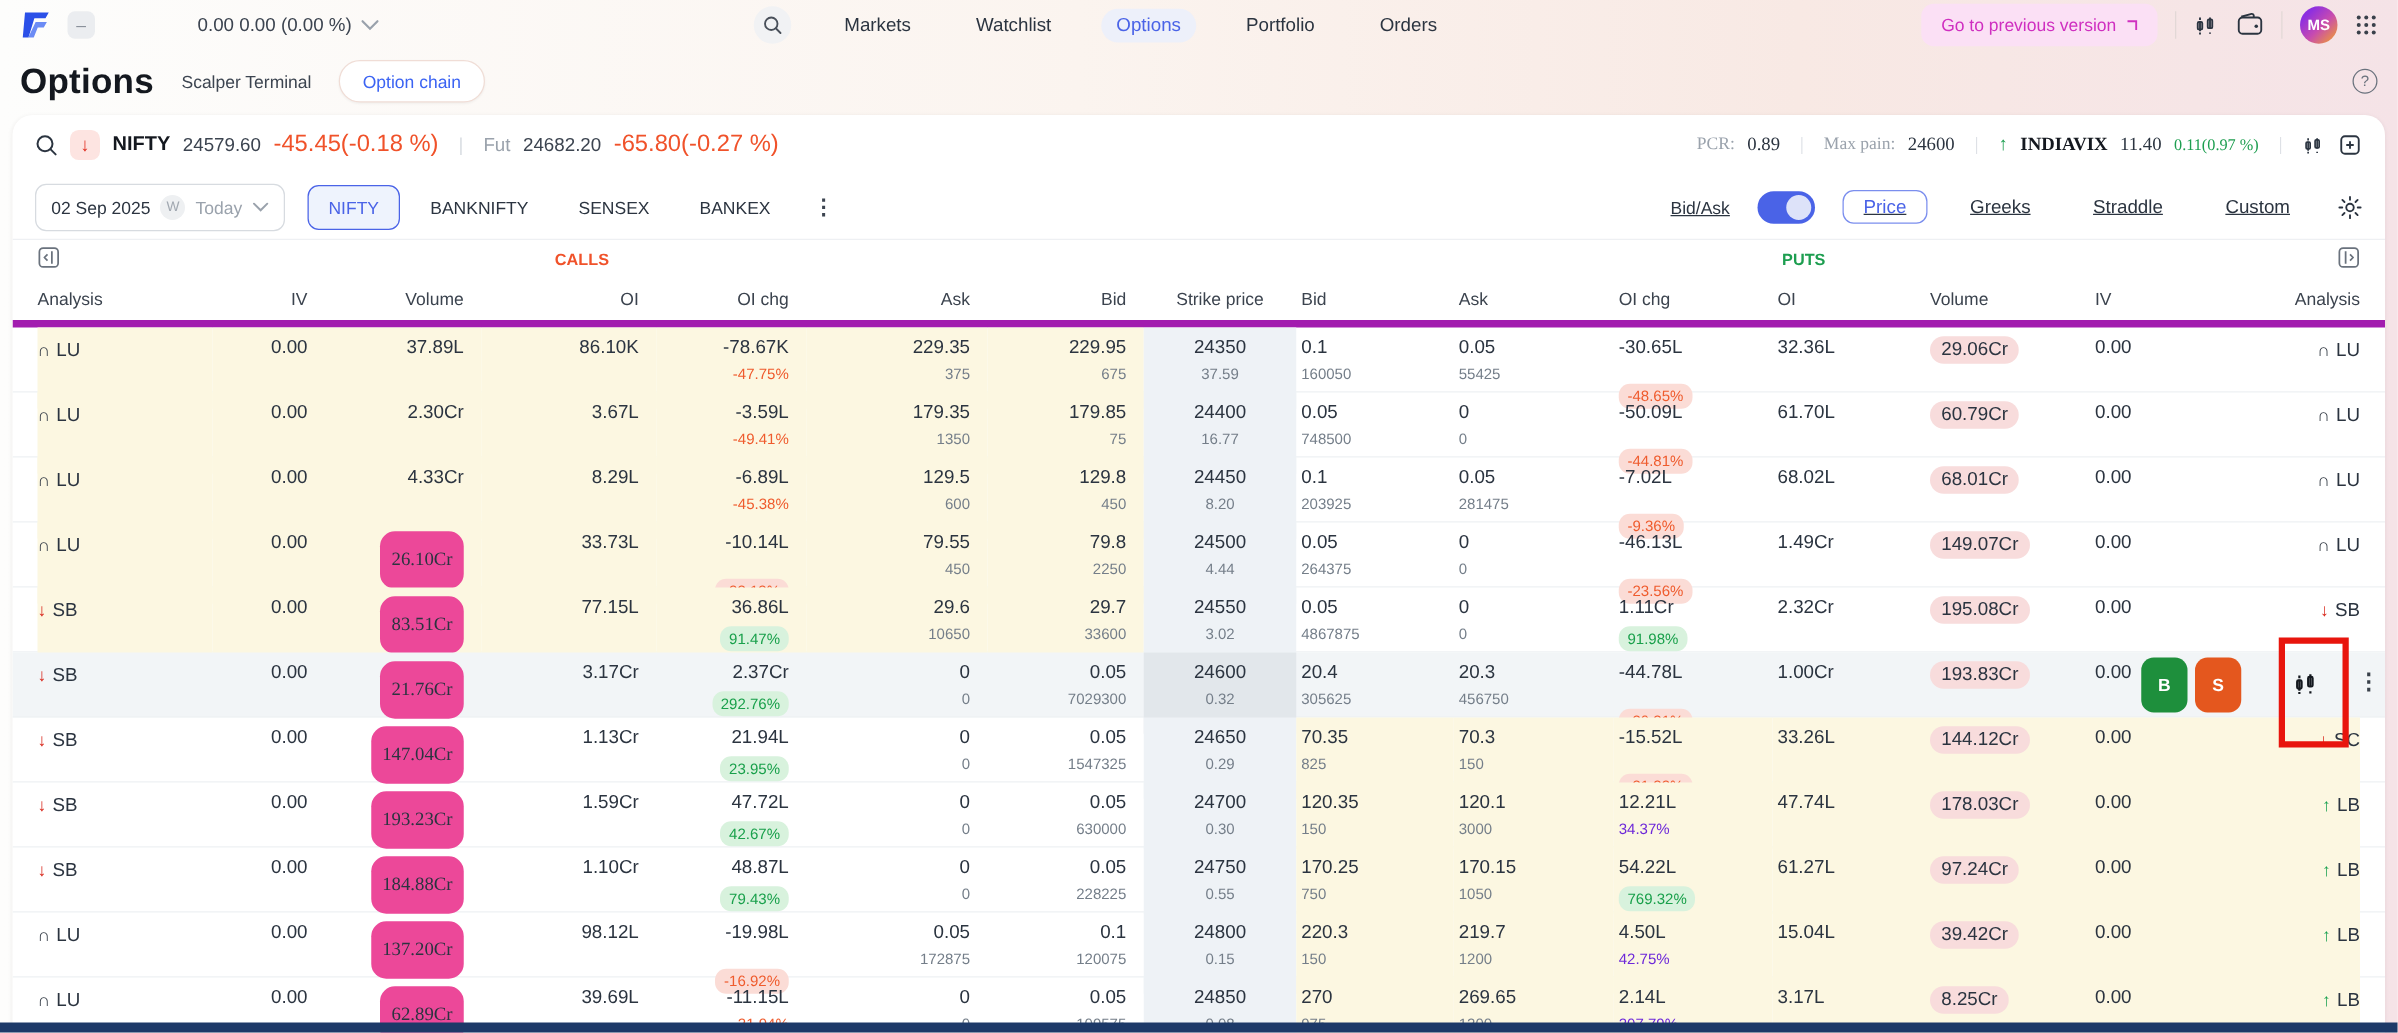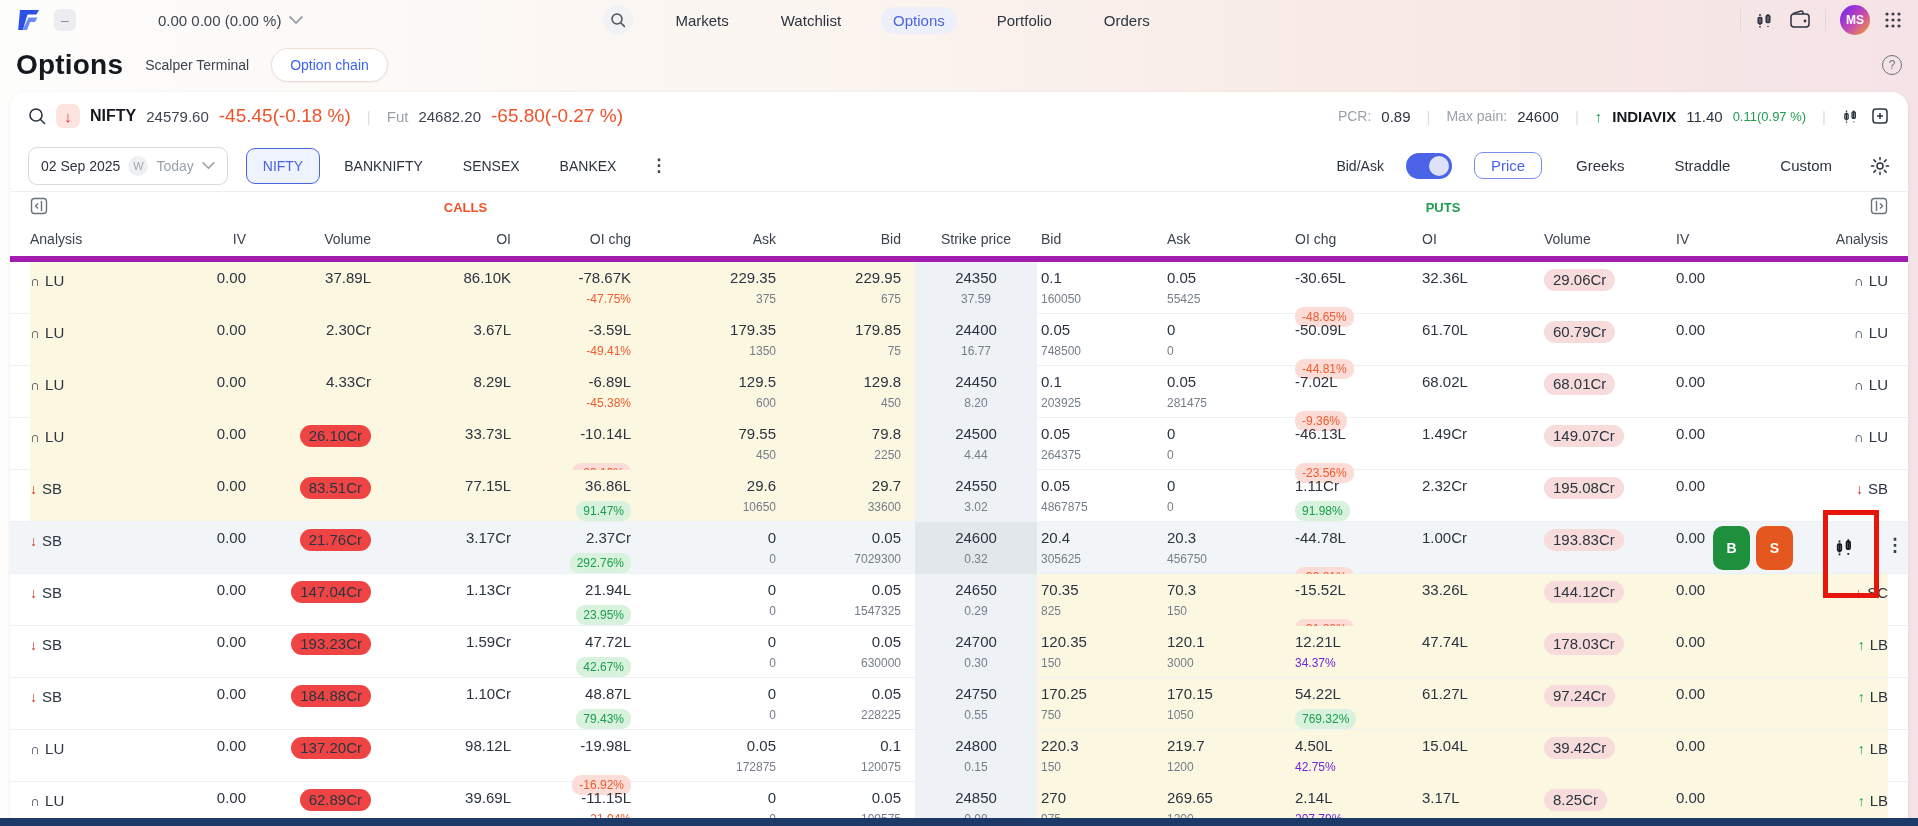--- a/index.html
+++ b/index.html
@@ -35,30 +35,30 @@
   .card{position:absolute;left:10px;right:10px;top:92px;bottom:0;background:#fff;
     border-radius:16px 16px 0 0;box-shadow:0 1px 4px rgba(40,30,30,.07);overflow:hidden;}
   .summary-row{height:48px;display:flex;align-items:center;padding:0 18px;gap:10px;font-size:15px;}
   .badge-down{width:24px;height:24px;border-radius:7px;background:#fde4e1;color:#e02d20;
     display:flex;align-items:center;justify-content:center;font-size:15px;}
   .sym{font-weight:bold;font-size:16px;color:#14181f;}
   .neg-txt{color:#f0522a;font-size:19px;}
   .pos-txt{color:#1d9e50;font-size:13px;}
   .gray{color:#9aa2ac;}
   .sumdiv{color:#d9dde2;margin:0 6px;}
-  .sum-right{margin-left:auto;display:flex;align-items:center;gap:10px;font-size:15px;}
+  .sum-right{margin-left:auto;display:flex;align-items:center;gap:10px;font-size:15px;font-family:Liberation Serif, serif;}
   .filter-row{height:52px;display:flex;align-items:center;padding:0 18px;gap:10px;border-bottom:1px solid #eef0f3;}
   .date-box{display:flex;align-items:center;gap:8px;border:1px solid #d7dbe0;border-radius:9px;
     padding:8px 12px;font-size:14px;color:#2b3440;cursor:pointer;}
   .w-badge{width:20px;height:20px;border-radius:50%;background:#eef0f2;color:#a0a7b0;font-size:11px;
     display:flex;align-items:center;justify-content:center;}
   .idx-tab{font-size:14px;color:#2b3440;padding:9px 16px;border-radius:9px;cursor:pointer;margin-left:8px;}
   .idx-tab.active{color:#4a63e7;border:1px solid #4a63e7;background:#eef3fd;}
   .dots{color:#3c4450;font-size:17px;letter-spacing:0;padding:0 8px;cursor:pointer;font-weight:bold;}
-  .filter-right{margin-left:auto;display:flex;align-items:center;gap:22px;}
+  .filter-right{margin-left:auto;display:flex;align-items:center;gap:22px;text-decoration:underline;}
   .toggle{width:46px;height:26px;border-radius:13px;background:#4a63e7;position:relative;cursor:pointer;}
   .toggle .knob{position:absolute;right:3px;top:3px;width:20px;height:20px;border-radius:50%;background:#dde2f9;}
   .view-tab{font-size:15px;color:#2b3440;padding:4px 16px;cursor:pointer;border-radius:9px;}
   .view-tab.active{color:#4a63e7;border:1px solid #7b8eee;background:#fff;}
   
   .band{height:30px;display:flex;align-items:center;position:relative;font-size:13px;font-weight:bold;}
   .band-calls{position:absolute;left:24%;transform:translateX(-50%);color:#f0522a;}
   .band-puts{position:absolute;left:75.5%;transform:translateX(-50%);color:#1d9e50;}
   .band-icon{position:absolute;top:5px;cursor:pointer;}
   .band-icon.l{left:20px;} .band-icon.r{right:20px;}
@@ -73,21 +73,21 @@
   .row{height:52px;border-bottom:1px solid #eef1f4;position:relative;}
   .cell{padding-top:7px;font-size:15px;line-height:18px;}
   .cell .main{color:#2b3440;}
   .cell .sub{font-size:12px;color:#747e89;margin-top:3px;}
   .c{text-align:right;padding-right:14px;}
   .p{text-align:left;padding-left:4px;}
   .itm{background:#fcf7e1;}
   .strike-cell{background:#eef2f6;text-align:center;}
   .row.active{background:#f2f5f7;}
   .row.active .strike-cell{background:#e2e7eb;}
-  .pill-g{background:#ef4444;border-radius:12px;padding:2px 9px;display:inline-block;}
+  .pill-g{background:#ec4899;border-radius:12px;padding:14px 9px;display:inline-block;font-family:Liberation Serif, serif;}
   .pill-p{background:#f8dcdc;border-radius:12px;padding:2px 9px;display:inline-block;}
   .sub.pos{color:#6d28d9;} .sub.neg{color:#ef5b2d;}
   .sub.pos-bg{color:#19a04b;background:#d8f2dd;border-radius:9px;padding:1px 7px;display:inline-block;}
   .sub.neg-bg{color:#ef5b2d;background:#fbdcd6;border-radius:9px;padding:1px 7px;display:inline-block;margin-top:17px;}
   .an{display:flex;align-items:baseline;gap:5px;padding-top:10px;font-size:15px;color:#2b3440;}
   .an.right{justify-content:flex-end;padding-right:0;}
   .t-ic{font-size:14px;}
   .t-LU{color:#39404a;} .t-SB,.t-SC{color:#d92c20;} .t-LB{color:#17a04e;}
   .act-btn{position:absolute;top:4px;width:37px;height:44px;border-radius:10px;border:none;color:#fff;
     font-size:14px;font-weight:bold;cursor:pointer;font-family:inherit;}
@@ -129,20 +129,26 @@
     </span>
     <span style="display:flex;gap:28px;">
         <div class="nav-item">Markets</div>
         <div class="nav-item">Watchlist</div>
         <div class="nav-item active">Options</div>
         <div class="nav-item">Portfolio</div>
         <div class="nav-item">Orders</div>
       </span>
   </div>
   <div class="nav-right">
+    <span class="prev-btn">
+      <span>Go to previous version</span>
+      <svg width="9" height="9" viewBox="0 0 9 9">
+          <path d="M1 1h7v7" stroke="#cf2fc0" stroke-width="1.6" fill="none"></path>
+        </svg>
+    </span>
     <span class="vdiv"></span>
     <span class="icon-btn">
       <svg width="20" height="20" viewBox="0 0 20 20" stroke="#2b3440" stroke-width="1.5" fill="none">
           <path d="M5 7v8M5 4v2M5 16v1.5"></path>
           <rect x="3.2" y="7.5" width="3.6" height="6" rx="1"></rect>
           <path d="M13 4v9M13 16v1"></path>
           <rect x="11.2" y="5.5" width="3.6" height="7" rx="1"></rect>
         </svg>
     </span>
     <span class="icon-btn">

